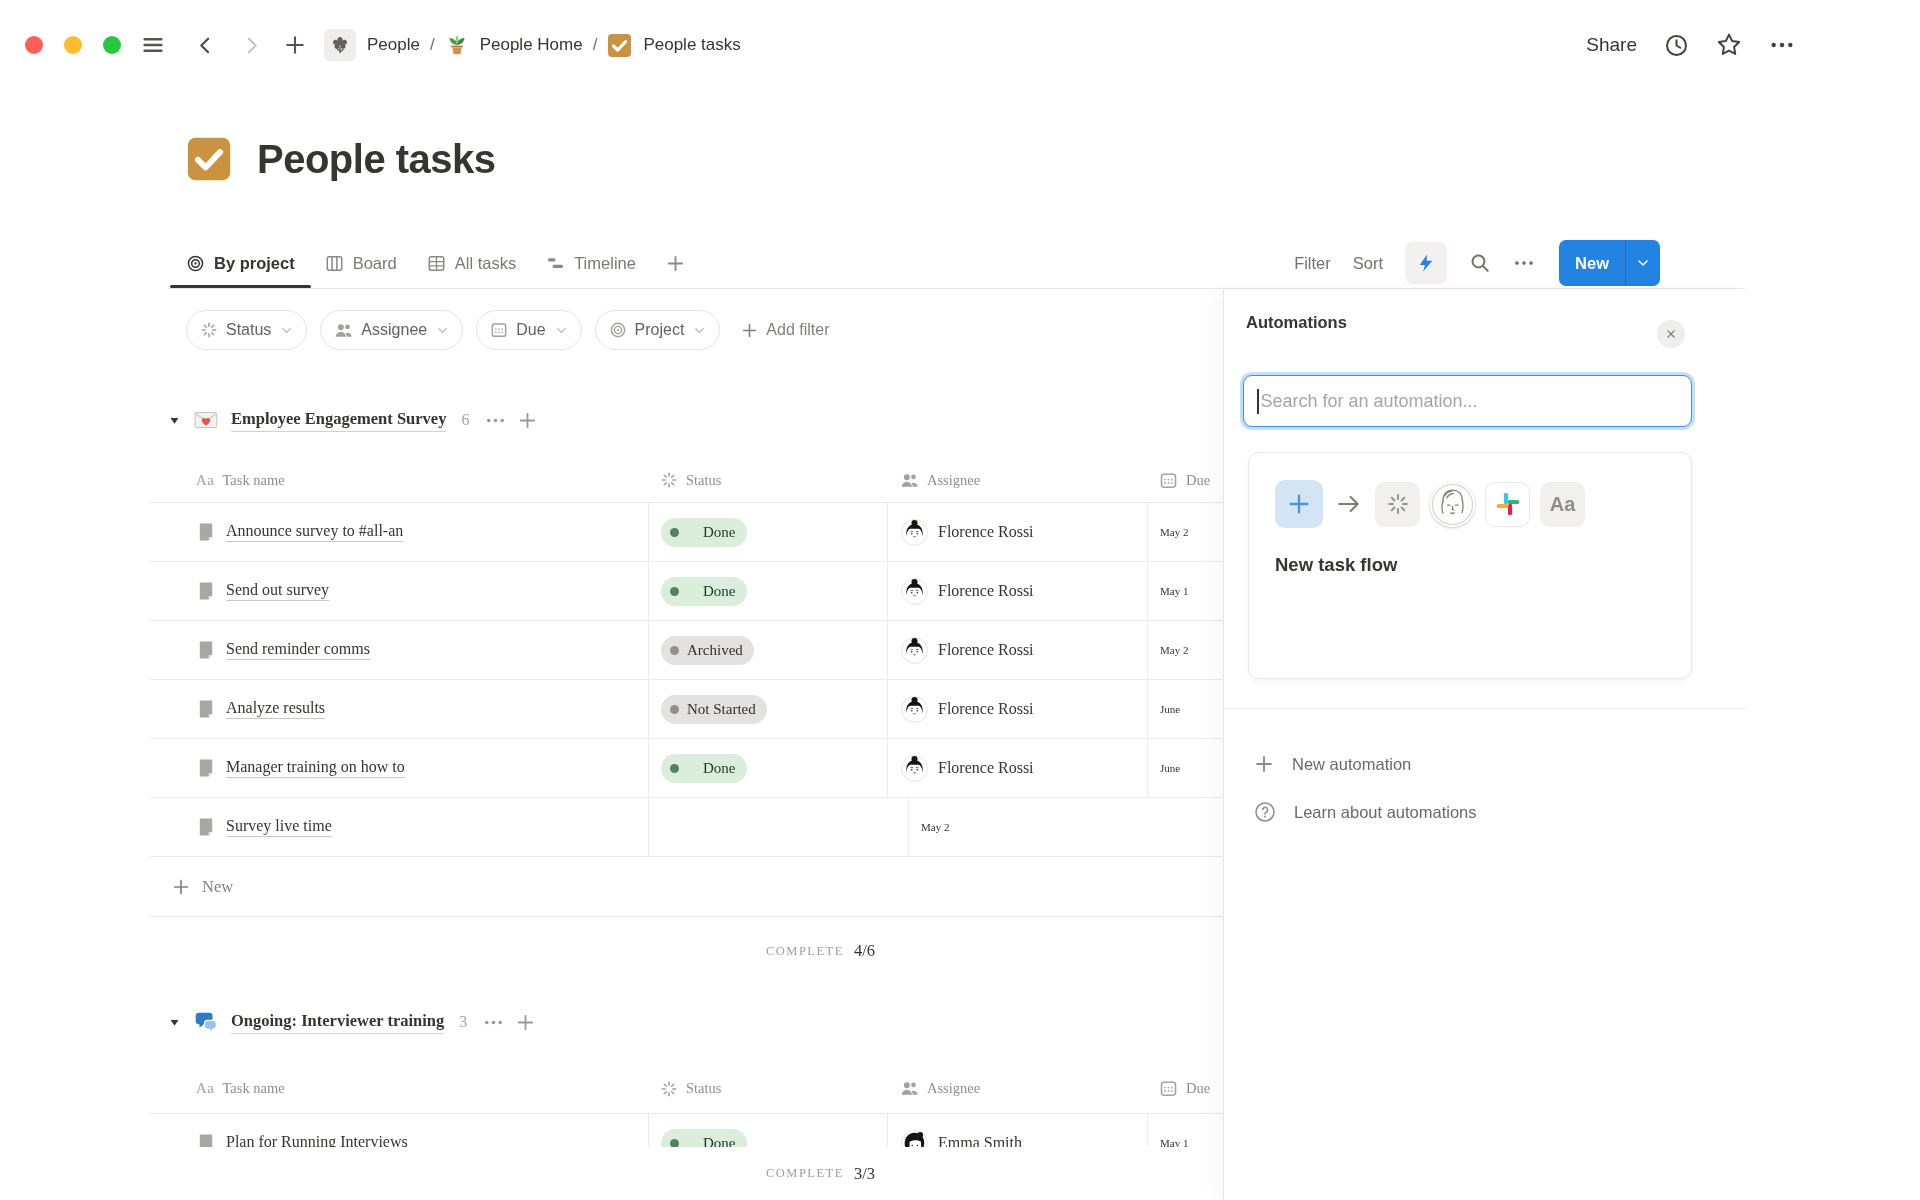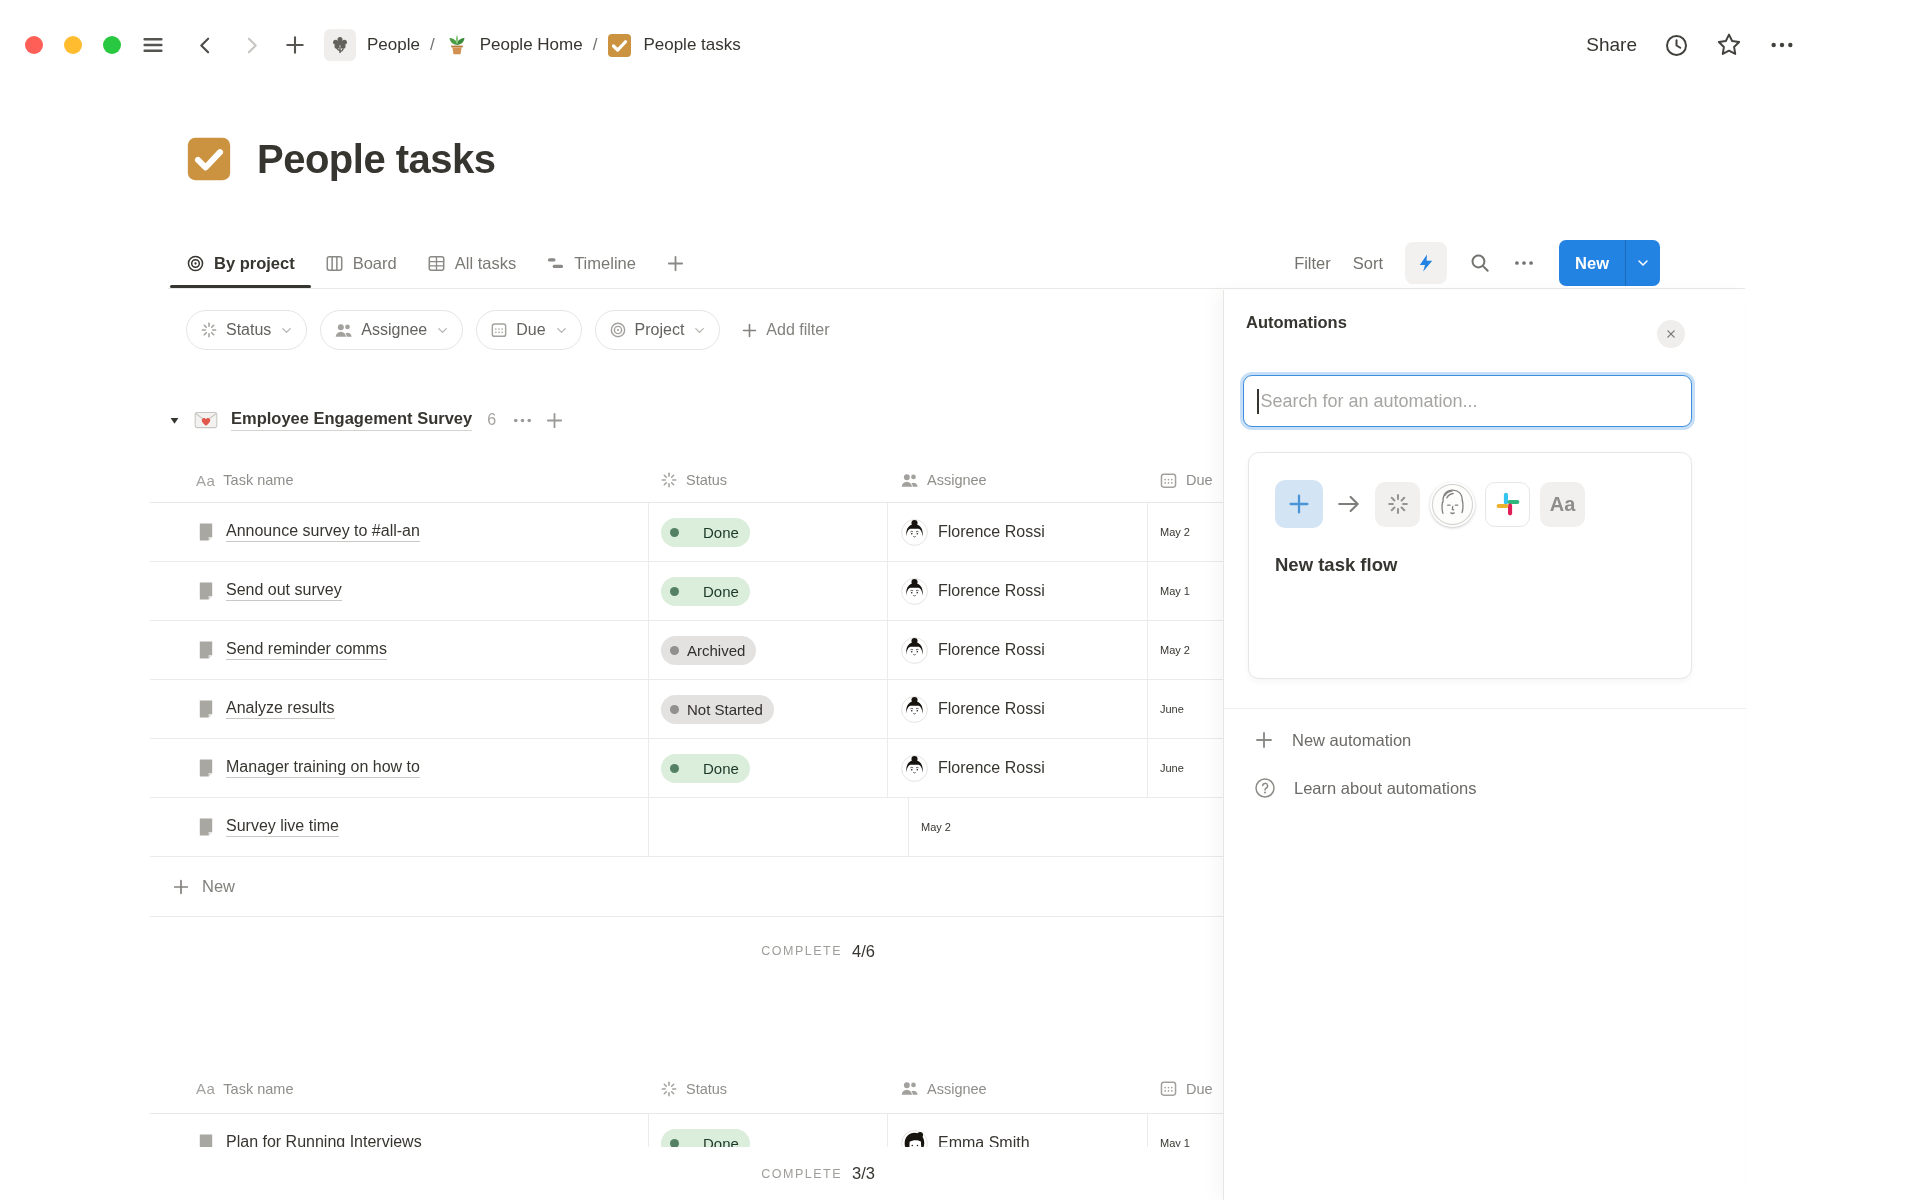--- a/index.html
+++ b/index.html
@@ -49,21 +49,21 @@
   .divider-main { position:absolute; left:168px; top:288px; width:1577px; height:1px; background:#E9E8E5; }
 
   
   .chips-row { position:absolute; left:186px; top:310px; display:flex; align-items:center; gap:13px; }
   .chip { height:40px; border:1px solid #E6E5E2; border-radius:20px; background:#fff;
     display:flex; align-items:center; gap:8px; padding:0 12px 0 13px; font-size:16px; color:#63625E; }
   .chip .c-ic { color:#A3A19D; } .chip .chev { color:#B8B7B4; }
   .add-filter { display:flex; align-items:center; gap:8px; font-size:16px; color:#82817D; margin-left:8px; }
 
   
-  .board { position:absolute; left:0; top:0; width:1223px; height:1200px; overflow:hidden; }
+  .board { position:absolute; left:0; top:0; width:1223px; height:1200px; overflow:hidden;font-family:Liberation Serif, serif; }
   .group-header { position:absolute; left:168px; display:flex; align-items:center; gap:12px; height:40px; }
   .g-toggle { color:#37352F; }
   .g-emoji { width:26px; height:26px; }
   .g-name { font-size:16.5px; font-weight:600; color:#37352F; border-bottom:1.5px solid #D4D3D0; padding-bottom:2px; }
   .g-count { font-size:16px; color:#A5A4A0; margin-left:3px; }
   .g-act { color:#9A9996; display:flex; align-items:center; gap:12px; margin-left:4px; }
 
   .table { position:absolute; left:150px; width:1073px; }
   .thead { display:flex; align-items:center; color:#8F8E8A; font-size:14.5px; border-bottom:1px solid #E9E8E6; }
   .t1 .thead { height:45px; } .t2 .thead { height:50px; }
@@ -122,21 +122,21 @@
   .ci-plus { width:48px; height:48px; border-radius:10px; background:#D3E5F5; display:grid; place-items:center; color:#4C94D8; }
   .ci-arrow { margin:0 13px; color:#7E7D79; }
   .ci { width:45px; height:45px; border-radius:10px; background:#F1F0EE; display:grid; place-items:center; margin-right:10px; color:#96948F; }
   .ci.av { background:#fff; border-radius:50%; box-shadow:0 1px 3px rgba(0,0,0,0.22); }
   .ci.slack { background:#fff; border:1px solid #E8E7E4; }
   .ci.aatile { font-size:20px; font-weight:600; color:#8E8D89; }
   .c-title { margin-top:26px; font-size:18.5px; font-weight:700; color:#37352F; }
   .c-desc { margin-top:9px; font-size:16.5px; line-height:1.42; color:#7E7D79; width:334px; }
   .p-divider { position:absolute; left:0; top:418px; width:522px; height:1px; background:#EFEEEB; }
   .p-row { position:absolute; left:30px; height:28px; display:flex; align-items:center; gap:18px;
-    font-size:16.5px; color:#6B6A66; }
+    font-size:16.5px; color:#6B6A66;margin-top:24px; }
   .p-row .p-ic { color:#8C8B87; }
   .p-new { top:436px; } .p-learn { top:484px; }
 </style>
 </head>
 <body>
 
 <svg width="0" height="0" style="position:absolute" aria-hidden="true">
   <defs>
     <symbol id="ic-burger" viewBox="0 0 20 20">
         <path d="M3,5.2 h14 M3,10 h14 M3,14.8 h14" stroke="currentColor" stroke-width="2" stroke-linecap="round" fill="none"></path>
@@ -729,20 +729,46 @@
         </span>
       <span>New</span>
     </div>
   </div>
 
   <div class="g-footer f1">
     <span class="complete-label">COMPLETE</span>
     <span class="complete-value">4/6</span>
   </div>
 
+  <div class="group-header gh2">
+    <span class="g-toggle">
+        <svg width="13" height="13">
+          <use href="#ic-triangle"></use>
+        </svg>
+      </span>
+    <span class="g-emoji">
+        <svg width="26" height="26">
+          <use href="#ic-bubbles"></use>
+        </svg>
+      </span>
+    <span class="g-name">Ongoing: Interviewer training</span>
+    <span class="g-count">3</span>
+    <span class="g-act">
+      <span>
+          <svg width="21" height="21">
+            <use href="#ic-dots"></use>
+          </svg>
+        </span>
+      <span>
+          <svg width="19" height="19">
+            <use href="#ic-plus"></use>
+          </svg>
+        </span>
+    </span>
+  </div>
 
   <div class="table t2">
     <div class="thead">
       <div class="hcell h-task">
         <span class="aa">Aa</span>
         <span>Task name</span>
       </div>
       <div class="hcell h-status">
         <span class="h-ic">
             <svg width="18" height="18">

